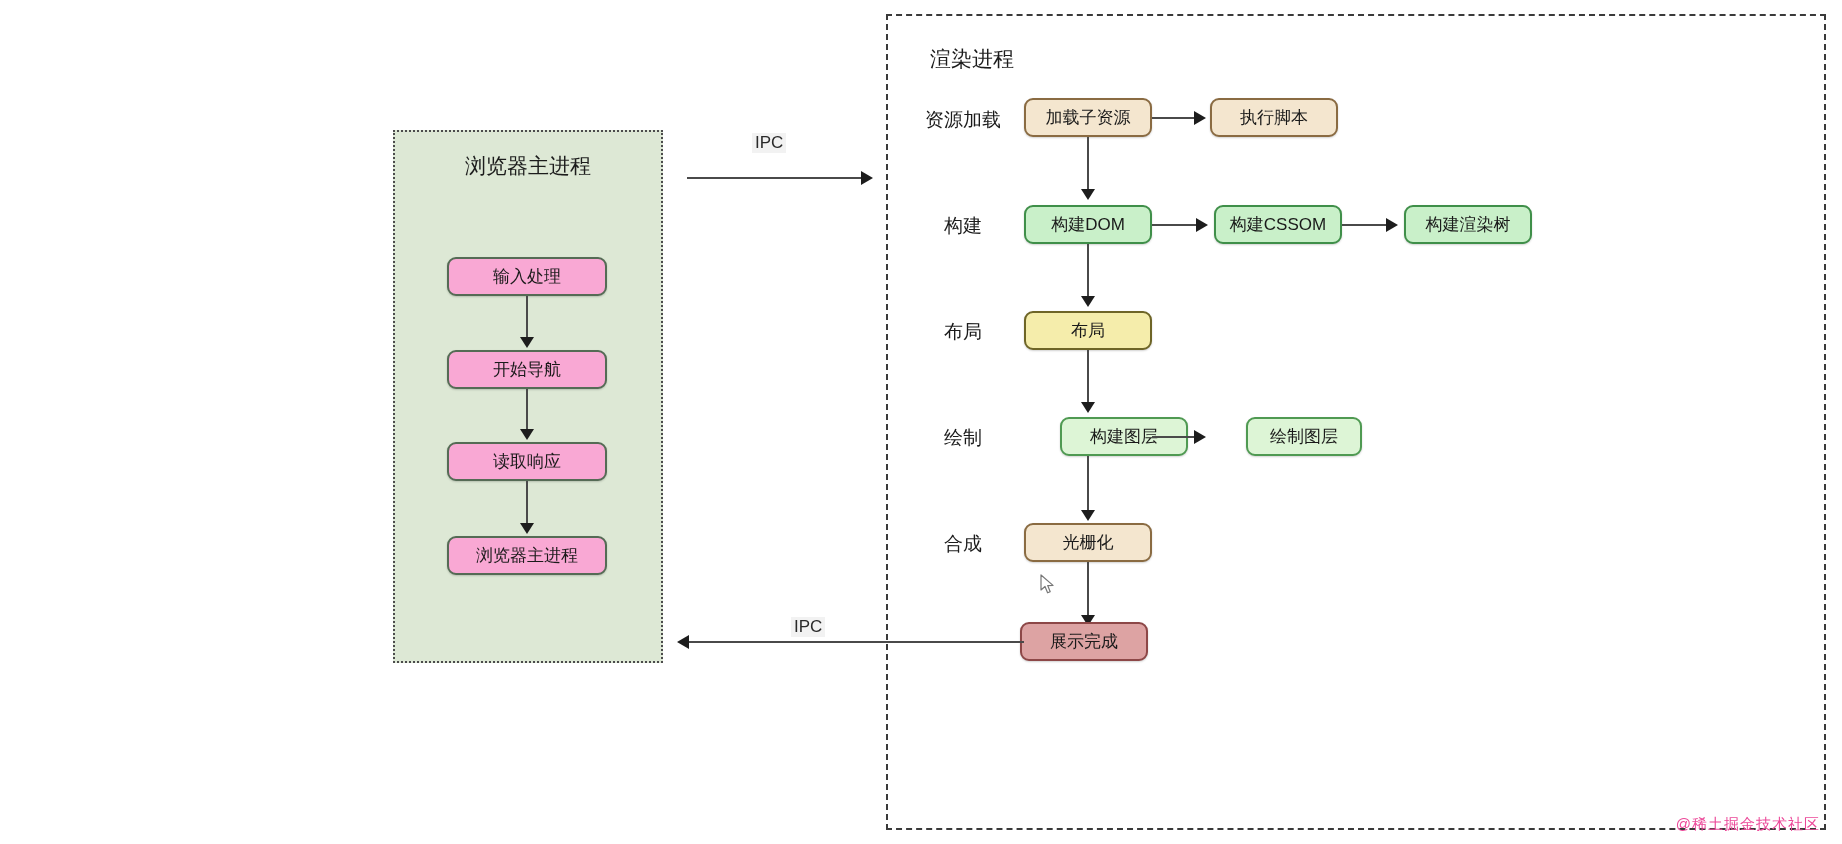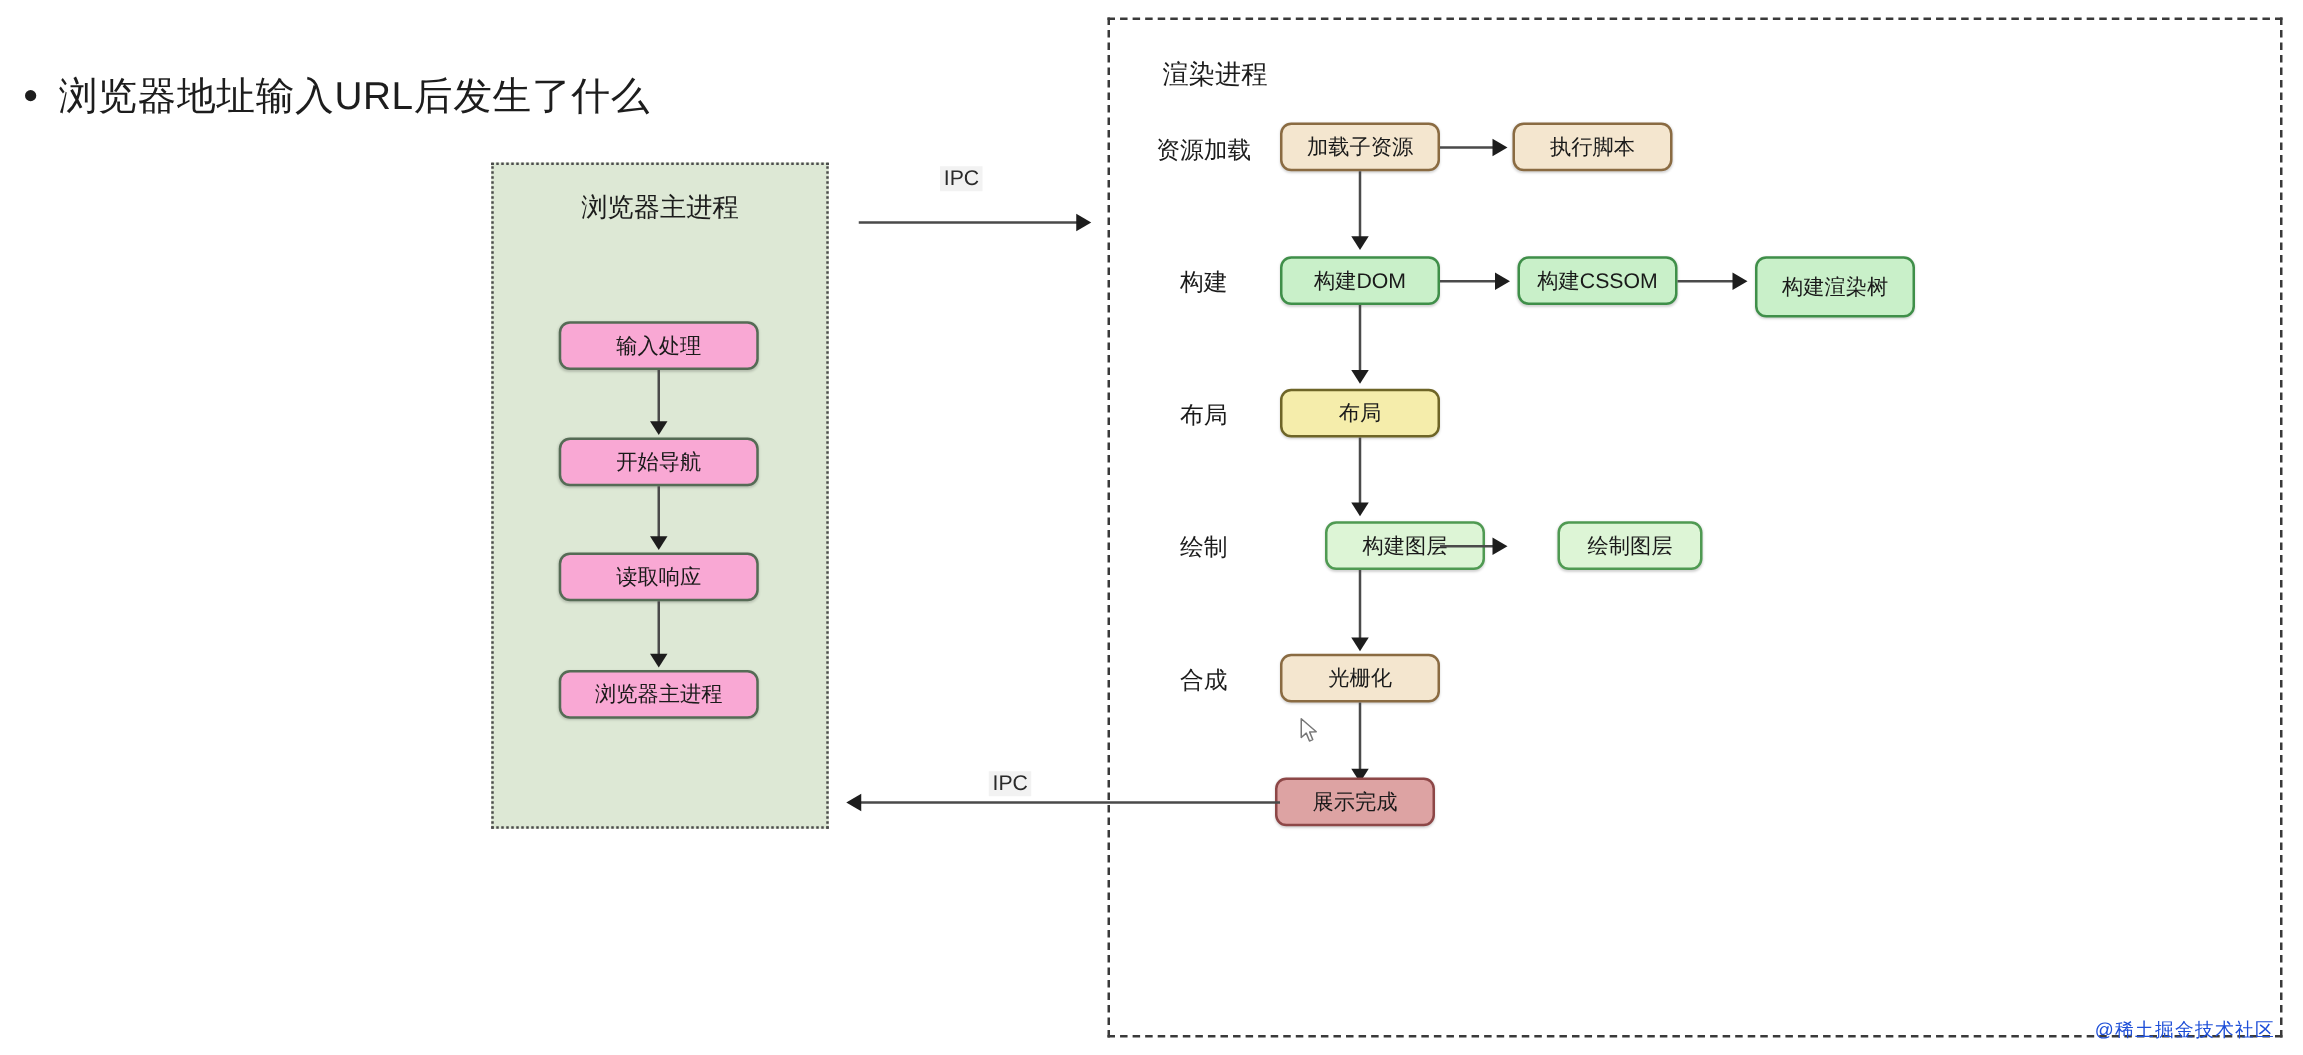--- a/index.html
+++ b/index.html
@@ -85,33 +85,29 @@
     position:absolute;font-size:17px;color:#2a2a2a;
     background:#f2f2f2;padding:0 3px;white-space:nowrap;
   }
 
   
   #cursor{position:absolute;left:1040px;top:574px;width:16px;height:22px;}
 
   
   #watermark{
     position:absolute;right:22px;bottom:10px;
-    font-size:15px;color:#1d4ed8;white-space:nowrap;
+    font-size:15px;color:#ec4899;white-space:nowrap;
     letter-spacing:1px;
   }
 </style>
 </head>
 <body>
 
 <div class="stage">
 
-  <div id="heading">
-    <span class="bullet"></span>
-    <span class="htext">浏览器地址输入URL后发生了什么</span>
-  </div>
 
   <div class="panel" id="browser-panel"></div>
   <div class="panel-title" id="browser-title">浏览器主进程</div>
 
   <div class="node white" style="left:447px;top:257px;width:160px;height:39px;">输入处理</div>
   <div class="node white" style="left:447px;top:350px;width:160px;height:39px;">开始导航</div>
   <div class="node white" style="left:447px;top:442px;width:160px;height:39px;">读取响应</div>
   <div class="node white" style="left:447px;top:536px;width:160px;height:39px;">浏览器主进程</div>
 
   <div class="vline" style="left:526px;top:296px;height:43px;"></div>
@@ -135,21 +131,21 @@
   <div class="node tan" style="left:1210px;top:98px;width:128px;height:39px;">执行脚本</div>
   <div class="hline" style="left:1152px;top:117px;width:44px;"></div>
   <div class="arrow-right" style="left:1194px;top:111px;"></div>
 
   <div class="vline" style="left:1087px;top:137px;height:54px;"></div>
   <div class="arrow-down" style="left:1081px;top:189px;"></div>
 
   <div class="row-label" style="left:944px;top:213px;">构建</div>
   <div class="node green" style="left:1024px;top:205px;width:128px;height:39px;">构建DOM</div>
   <div class="node green" style="left:1214px;top:205px;width:128px;height:39px;">构建CSSOM</div>
-  <div class="node green" style="left:1404px;top:205px;width:128px;height:49px;">构建渲染树</div>
+  <div class="node green" style="left:1404px;top:205px;width:128px;height:39px;">构建渲染树</div>
   <div class="hline" style="left:1152px;top:224px;width:46px;"></div>
   <div class="arrow-right" style="left:1196px;top:218px;"></div>
   <div class="hline" style="left:1342px;top:224px;width:46px;"></div>
   <div class="arrow-right" style="left:1386px;top:218px;"></div>
 
   <div class="vline" style="left:1087px;top:244px;height:54px;"></div>
   <div class="arrow-down" style="left:1081px;top:296px;"></div>
 
   <div class="row-label" style="left:944px;top:319px;">布局</div>
   <div class="node yellow" style="left:1024px;top:311px;width:128px;height:39px;">布局</div>

